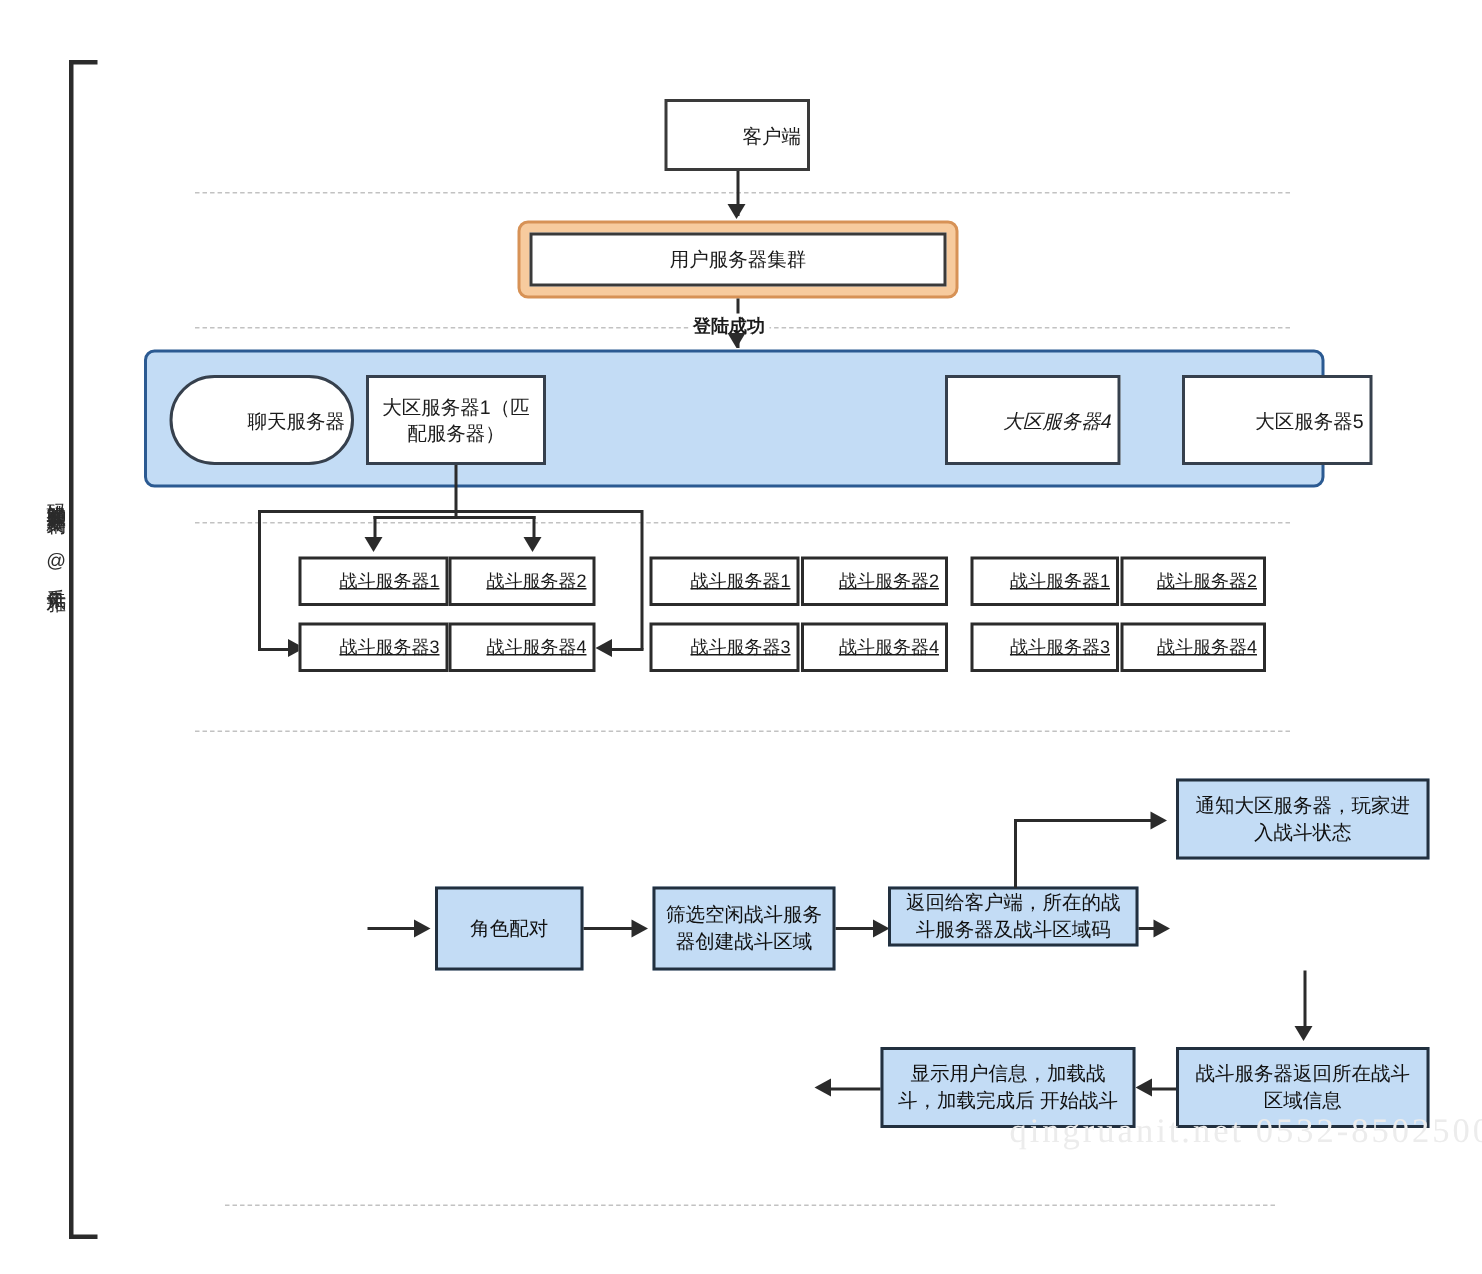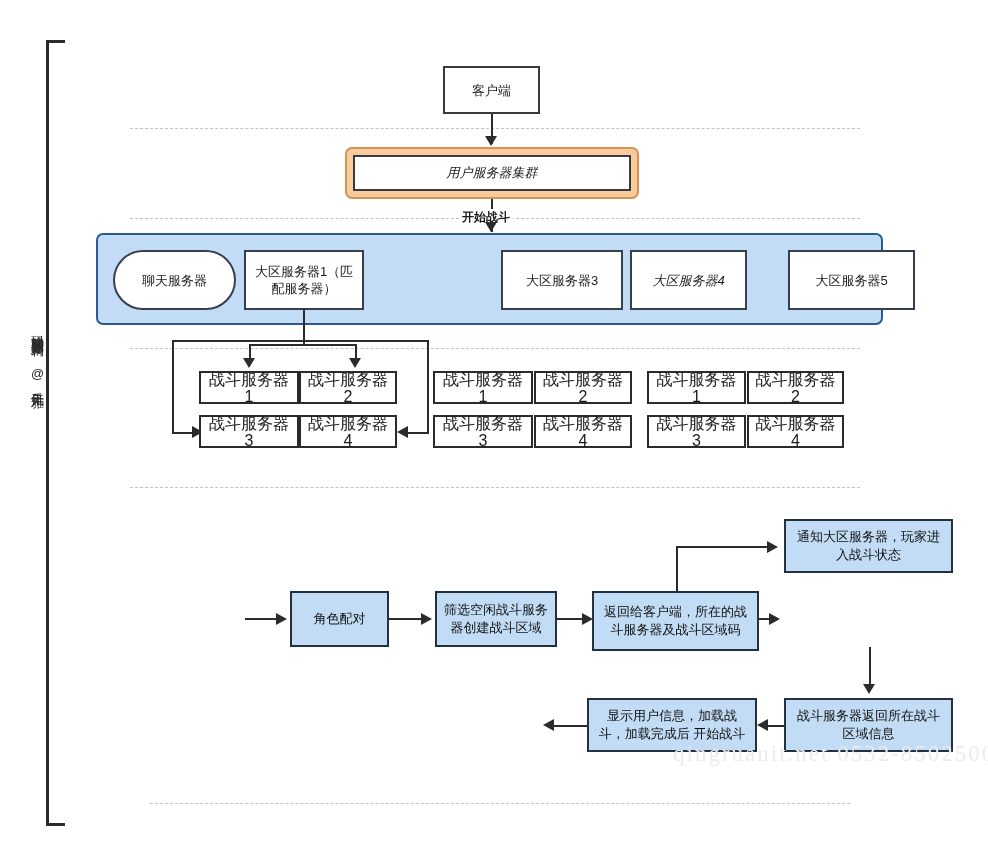--- a/index.html
+++ b/index.html
@@ -40,32 +40,32 @@
     position:absolute;
     height:0;
     border-top:1px dashed #c2c2c2;
   }
   
   .box{
     position:absolute;
     box-sizing:border-box;
     display:flex;
     align-items:center;
-    justify-content:center;
+    justify-content:flex-end;
     text-align:center;
     font-size:13px;
     line-height:17px;
     color:#1b1b1b;
     background:#ffffff;
     border:2px solid #3a3a3a;
     padding:2px 4px;
   }
   .box.white{background:#ffffff;}
   .box.srv{border:2px solid #36404d;font-size:13px;}
-  .box.bat{border:2px solid #2b2b2b;font-size:16px;}
+  .box.bat{border:2px solid #2b2b2b;font-size:12px;text-decoration:underline;}
   .flowbox{
     position:absolute;
     box-sizing:border-box;
     display:flex;
     align-items:center;
     justify-content:center;
     text-align:center;
     background:#c3dcf5;
     border:2px solid #22303f;
     font-size:13px;
@@ -82,21 +82,21 @@
     border:2px solid #d79256;
     border-radius:7px;
     padding:6px;
   }
   .orange-wrap .inner{
     width:100%;height:100%;
     box-sizing:border-box;
     background:#ffffff;
     border:2px solid #3a3a3a;
     display:flex;align-items:center;justify-content:center;
-    font-size:13px;color:#1b1b1b;font-style:italic;
+    font-size:13px;color:#1b1b1b;
   }
   
   .band{
     position:absolute;
     box-sizing:border-box;
     background:#c3dcf5;
     border:2px solid #2b5a92;
     border-radius:7px;
   }
   
@@ -163,33 +163,30 @@
   <div class="vline" style="left:491px;top:114px;height:30px;"></div>
   <div class="arrow-d" style="left:485px;top:136px;"></div>
 
   <div class="orange-wrap" style="left:345px;top:147px;width:294px;height:52px;">
     <div class="inner">
       <span>用户服务器集群</span>
     </div>
   </div>
 
   <div class="vline" style="left:491px;top:199px;height:33px;"></div>
-  <div class="edge-label" style="left:459px;top:209px;">开始战斗</div>
+  <div class="edge-label" style="left:459px;top:209px;">登陆成功</div>
   <div class="arrow-d" style="left:485px;top:222px;"></div>
 
   <div class="band" style="left:96px;top:233px;width:787px;height:92px;"></div>
 
   <div class="box srv" style="left:113px;top:250px;width:123px;height:60px;border-radius:30px;">
     <span>聊天服务器</span>
   </div>
   <div class="box srv" style="left:244px;top:250px;width:120px;height:60px;">
     <span>大区服务器1（匹配服务器）</span>
-  </div>
-  <div class="box srv" style="left:501px;top:250px;width:122px;height:60px;">
-    <span>大区服务器3</span>
   </div>
   <div class="box srv" style="left:630px;top:250px;width:117px;height:60px;font-style:italic;">
     <span>大区服务器4</span>
   </div>
   <div class="box srv" style="left:788px;top:250px;width:127px;height:60px;">
     <span>大区服务器5</span>
   </div>
 
   <div class="vline" style="left:303px;top:310px;height:34px;"></div>
   <div class="hline" style="left:249px;top:344px;width:108px;"></div>
@@ -253,21 +250,21 @@
   </div>
   <div class="hline" style="left:389px;top:618px;width:34px;"></div>
   <div class="arrow-r" style="left:421px;top:613px;"></div>
 
   <div class="flowbox" style="left:435px;top:591px;width:122px;height:56px;">
     <span>筛选空闲战斗服务器创建战斗区域</span>
   </div>
   <div class="hline" style="left:557px;top:618px;width:27px;"></div>
   <div class="arrow-r" style="left:582px;top:613px;"></div>
 
-  <div class="flowbox" style="left:592px;top:591px;width:167px;height:60px;">
+  <div class="flowbox" style="left:592px;top:591px;width:167px;height:40px;">
     <span>返回给客户端，所在的战斗服务器及战斗区域码</span>
   </div>
 
   <div class="vline" style="left:676px;top:546px;height:46px;"></div>
   <div class="hline" style="left:676px;top:546px;width:93px;"></div>
   <div class="arrow-r" style="left:767px;top:541px;"></div>
 
   <div class="flowbox" style="left:784px;top:519px;width:169px;height:54px;">
     <span>通知大区服务器，玩家进入战斗状态</span>
   </div>

